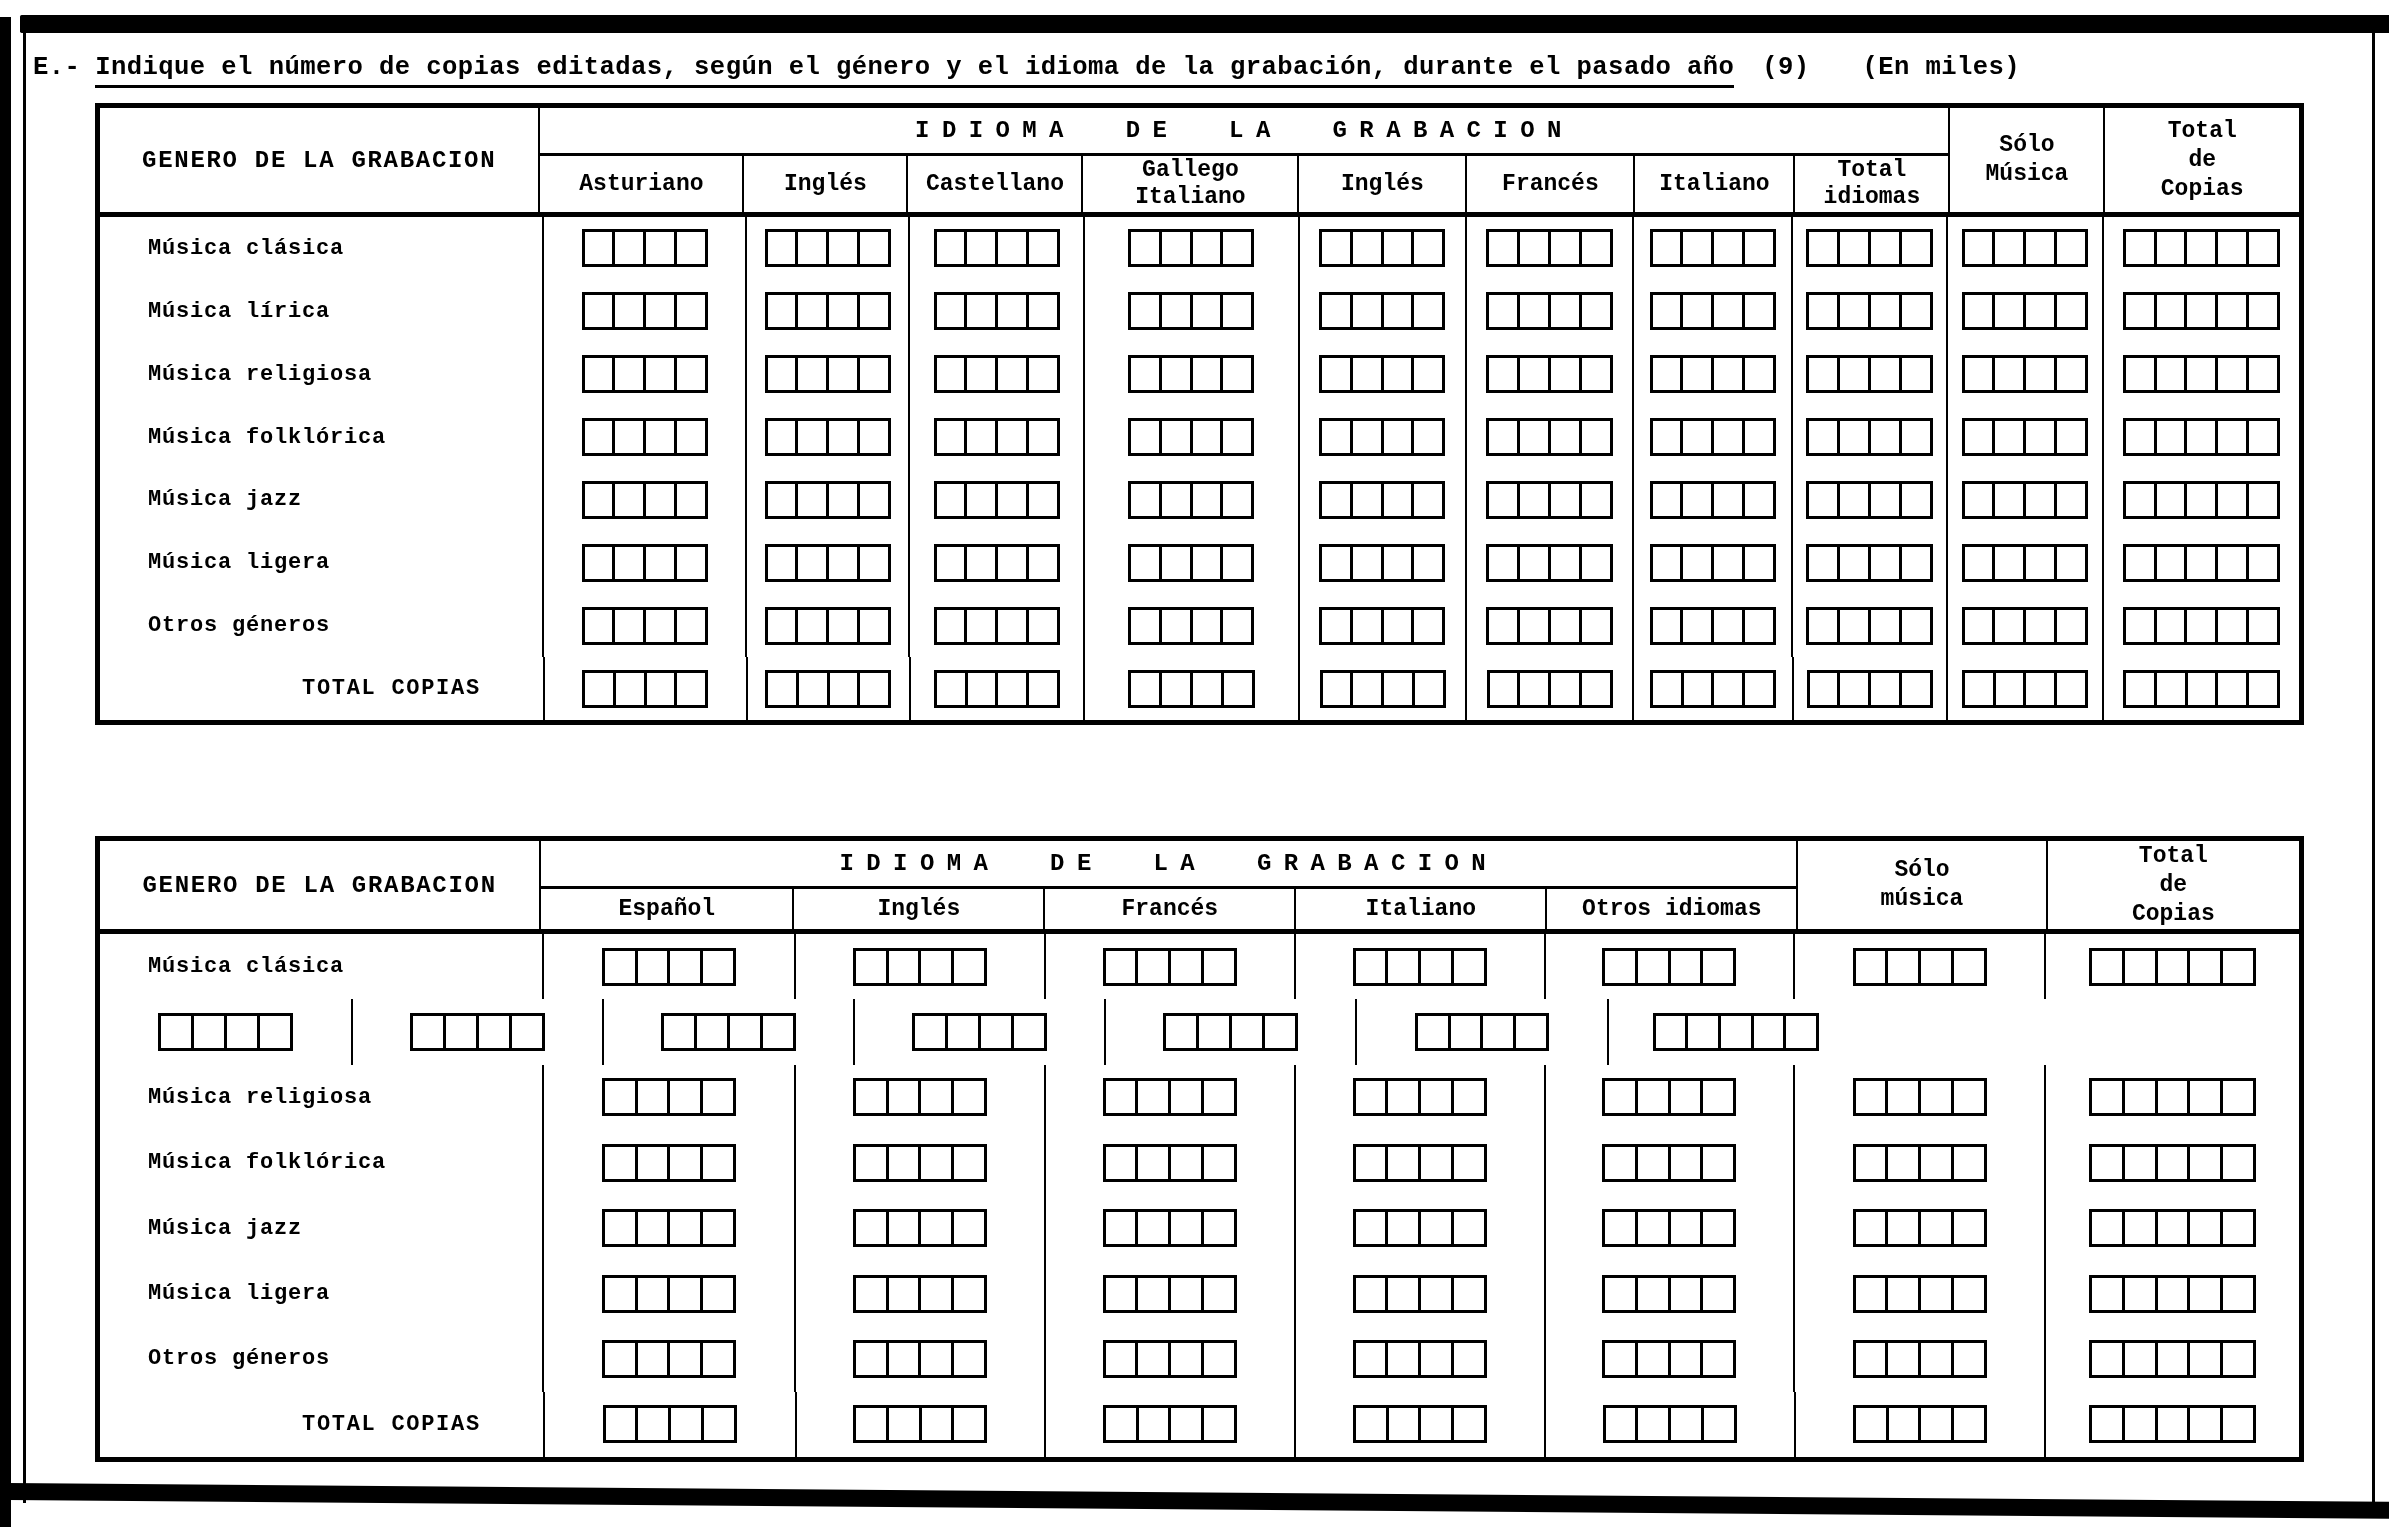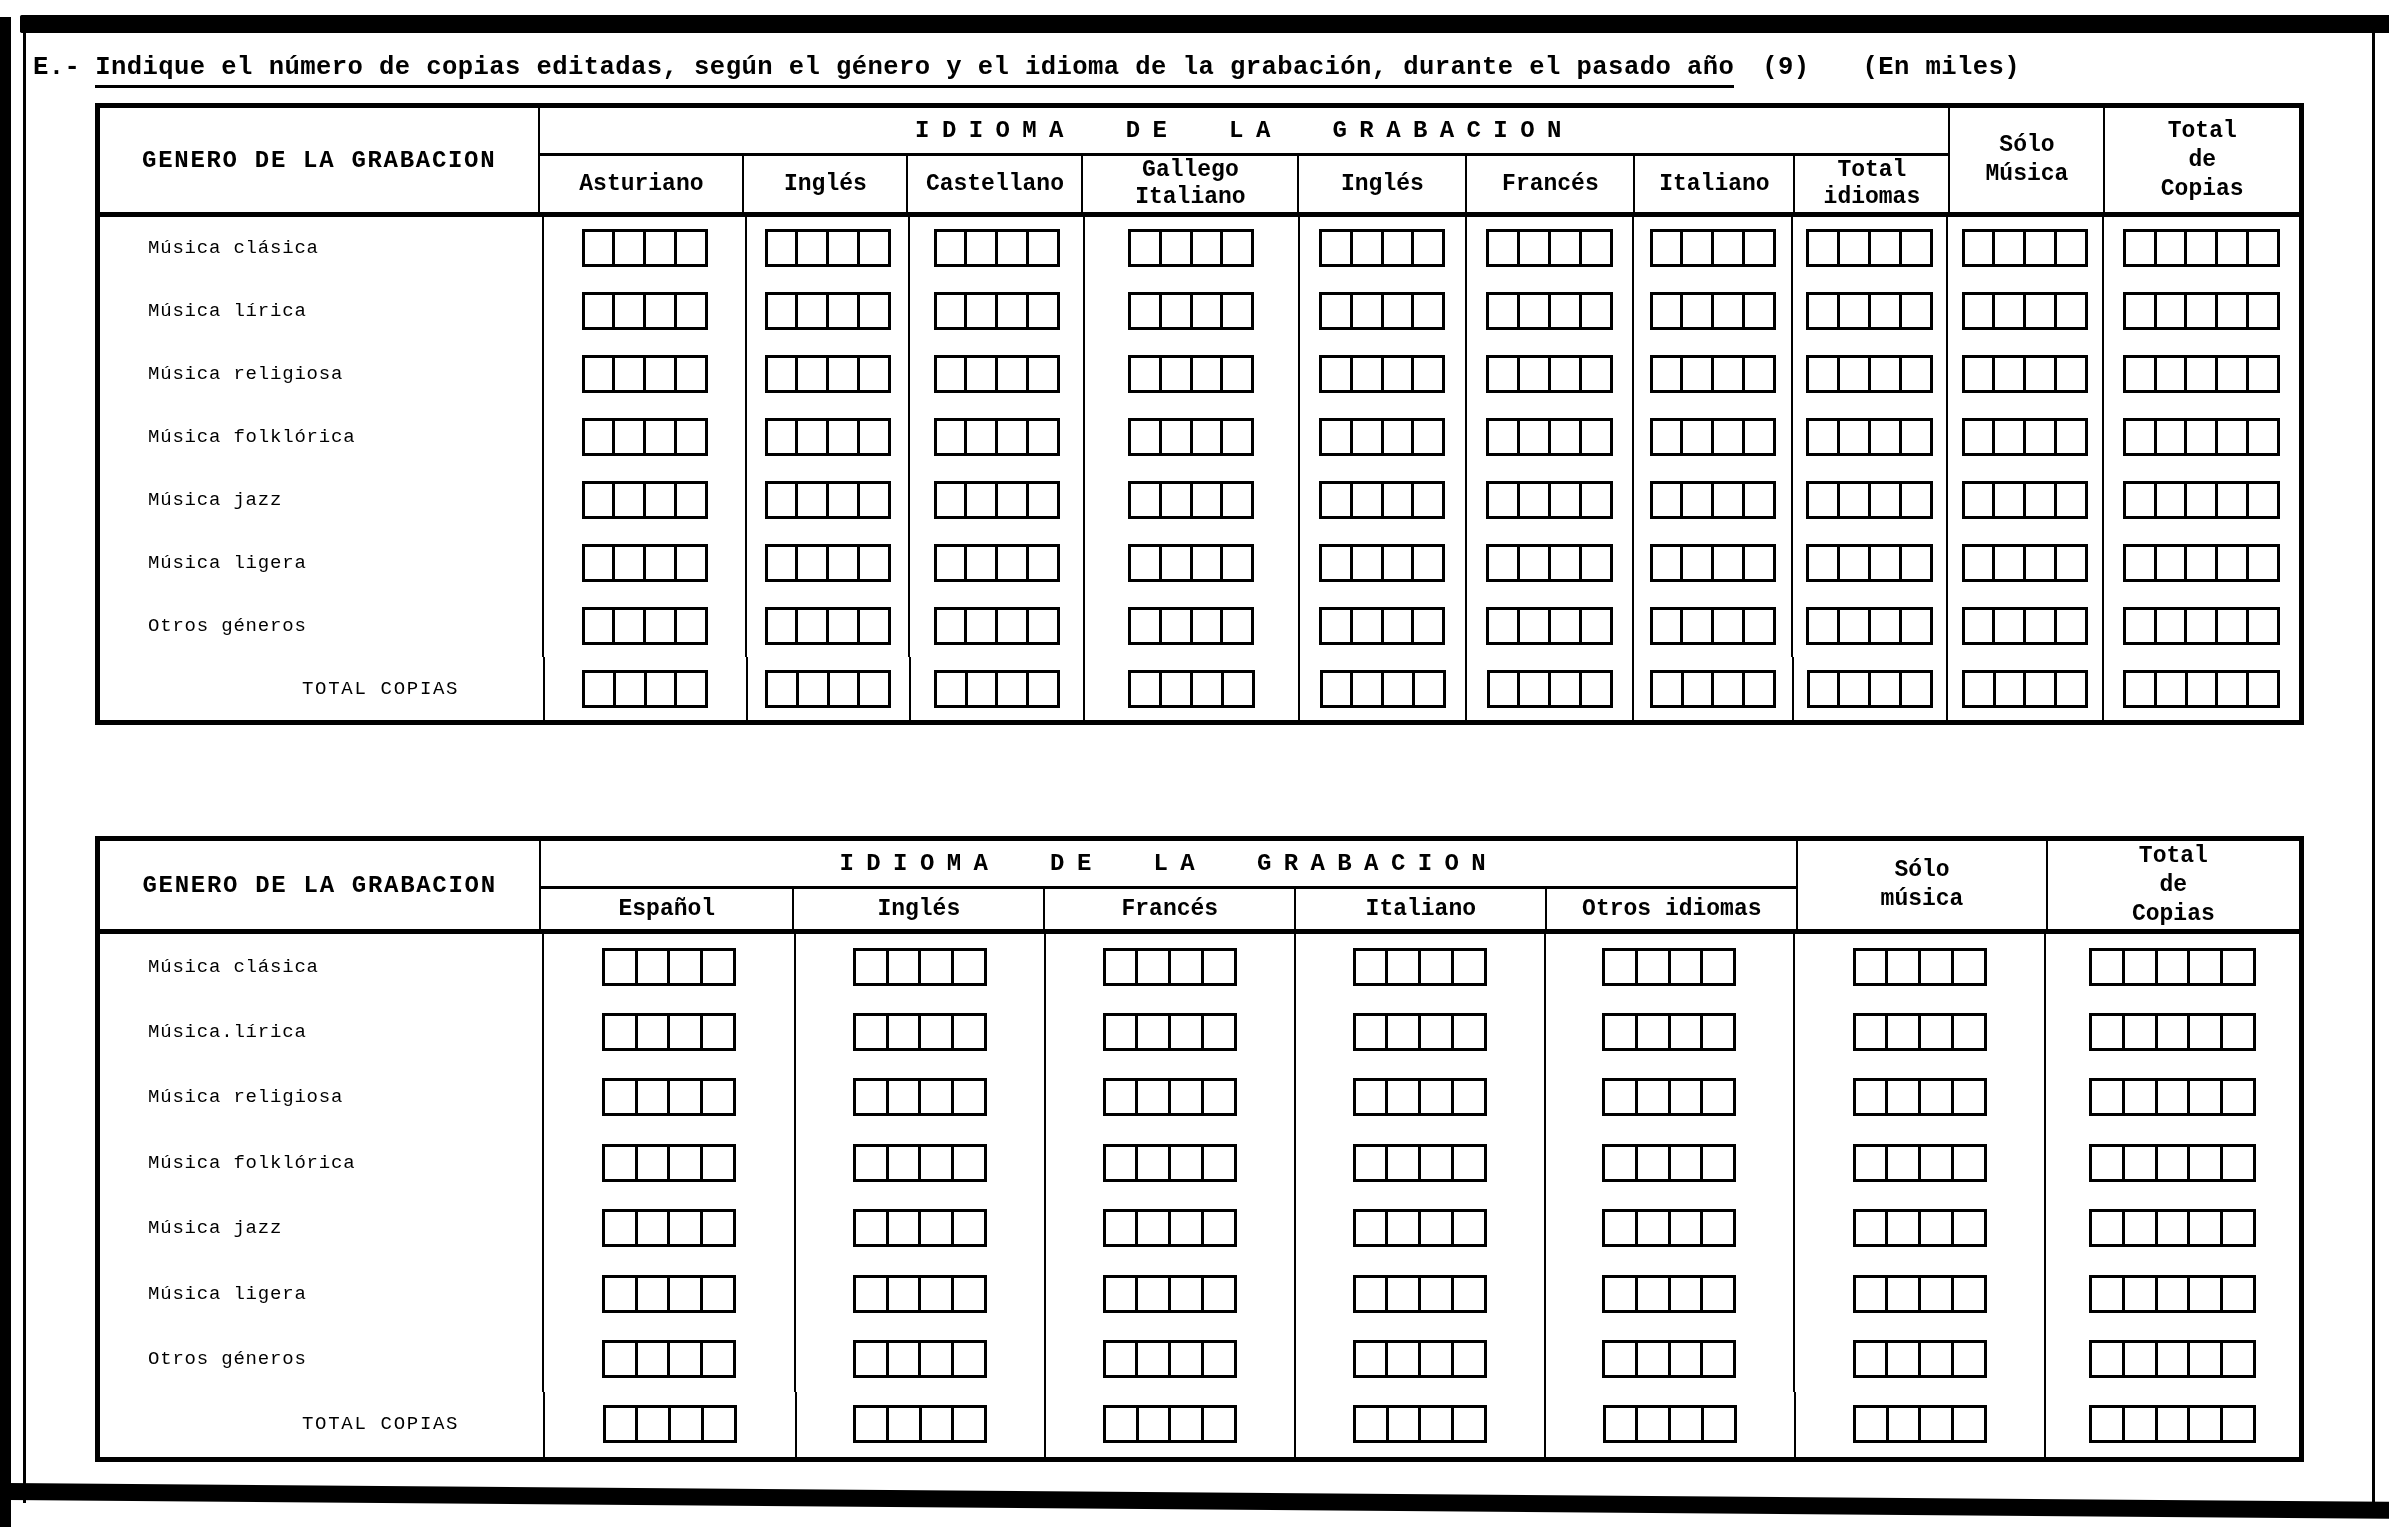--- a/index.html
+++ b/index.html
@@ -33,21 +33,21 @@
     font-size:24px;font-weight:700;letter-spacing:12.4px;word-spacing:23px;}
   .lang-row{display:flex;flex-direction:row;flex:1;}
   .lang-hcell{box-sizing:border-box;display:flex;flex-direction:column;align-items:center;justify-content:center;
     font-size:23px;font-weight:700;line-height:27px;text-align:center;}
   .lang-hcell + .lang-hcell{border-left:2.5px solid #000;}
   .tall-hcell{box-sizing:border-box;border-left:2.5px solid #000;display:flex;flex-direction:column;align-items:center;justify-content:center;
     font-size:23px;font-weight:700;line-height:29px;text-align:center;}
   .tbody{display:flex;flex-direction:column;flex:1;}
   .trow{display:flex;flex-direction:row;flex:1;}
   .rlabel{box-sizing:border-box;border-right:2.5px solid #000;display:flex;align-items:center;
-    font-size:19px;font-weight:400;padding-left:48px;letter-spacing:0.8px;white-space:nowrap;}
+    font-size:22px;font-weight:700;padding-left:48px;letter-spacing:0.8px;white-space:nowrap;}
   .rlabel.tot{padding-left:202px;letter-spacing:1.7px;}
   .tcell{box-sizing:border-box;display:flex;align-items:center;justify-content:center;}
   .tcell + .tcell{border-left:2.5px solid #000;}
   .boxgroup{display:flex;flex-direction:row;}
   .boxcell{box-sizing:border-box;width:34px;height:38px;border:3.3px solid #000;background:#fff;}
   .boxcell + .boxcell{margin-left:-3.3px;}
 </style>
 </head>
 <body>
 
@@ -872,21 +872,20 @@
             <div class="boxgroup">
               <div class="boxcell" style="width: 36px;"></div>
               <div class="boxcell" style="width: 36px;"></div>
               <div class="boxcell" style="width: 36px;"></div>
               <div class="boxcell" style="width: 36px;"></div>
               <div class="boxcell" style="width: 36px;"></div>
             </div>
           </div>
         </div>
         <div class="trow">
-          <div class="rlabel" style="width: 446px;">Música.lírica</div>
           <div class="tcell" style="width: 251px;">
             <div class="boxgroup">
               <div class="boxcell" style="width: 36px;"></div>
               <div class="boxcell" style="width: 36px;"></div>
               <div class="boxcell" style="width: 36px;"></div>
               <div class="boxcell" style="width: 36px;"></div>
             </div>
           </div>
           <div class="tcell" style="width: 251px;">
             <div class="boxgroup">

